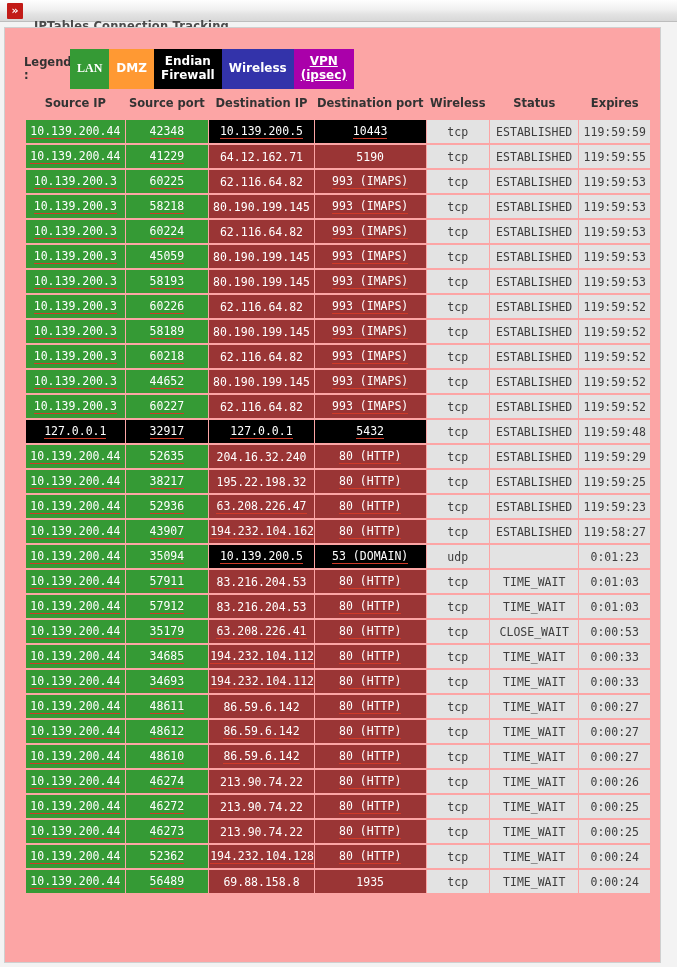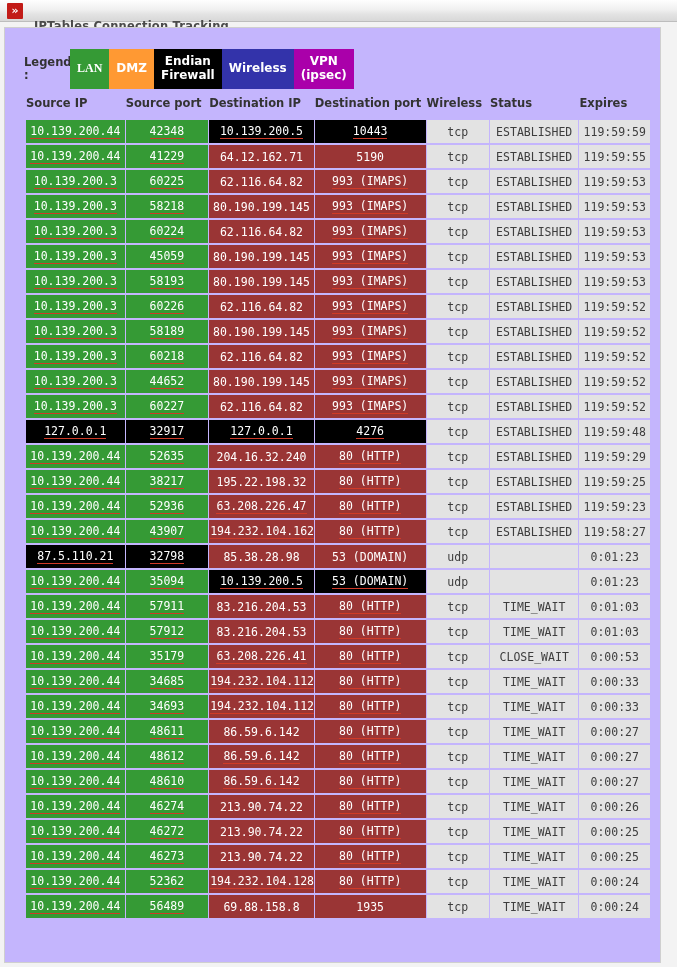--- a/index.html
+++ b/index.html
@@ -47,21 +47,21 @@
     font-family: "DejaVu Sans", sans-serif;
     margin-top: 31px;
   }
 
   
   .panel {
     position: absolute;
     left: 4px; top: 27px;
     width: 657px;
     height: 936px;
-    background: #c4b5fd;
+    background: #fca5a5;
     border: 1px solid #cfcfcf;
     overflow: hidden;
   }
 
   
   .legend-row {
     display: flex;
     align-items: center;
     padding: 17px 0 0 19px;
     height: 64px;
@@ -97,21 +97,21 @@
     border-collapse: separate;
     border-spacing: 1px 2px;
     width: 626px;
     table-layout: fixed;
   }
   table.ct th {
     font-size: 11.5px;
     font-weight: bold;
     color: #333333;
     padding: 2px 0 8px 0;
-    text-align: left;
+    text-align: center;
     font-family: "DejaVu Sans", sans-serif;
     white-space: nowrap;
   }
   table.ct td {
     height: 23px;
     text-align: center;
     font-size: 11.5px;
     font-family: "DejaVu Sans Mono", monospace;
     white-space: nowrap;
     overflow: hidden;
@@ -171,21 +171,21 @@
           <div class="legend-chip" style="background: rgb(255, 153, 51);">
             <span>DMZ</span>
           </div>
           <div class="legend-chip" style="background: rgb(0, 0, 0);">
             <span>Endian</span>
             <span>Firewall</span>
           </div>
           <div class="legend-chip" style="background: rgb(51, 51, 170);">
             <span>Wireless</span>
           </div>
-          <div class="legend-chip" style="background: rgb(170, 0, 170);">
+          <div class="legend-chip" style="background: rgb(170, 0, 170); text-decoration: underline;">
             <span>VPN</span>
             <span>(ipsec)</span>
           </div>
         </div>
     </div>
 
     <div class="tbl-wrap">
       <table class="ct">
         <colgroup>
           <col class="c-sip">
@@ -313,21 +313,21 @@
               <td class="z RED"><span class="n">62.116.64.82</span></td>
               <td class="z RED"><span class="u">993 (IMAPS)</span></td>
               <td class="p">tcp</td>
               <td class="p">ESTABLISHED</td>
               <td class="p">119:59:52</td>
             </tr>
             <tr>
               <td class="z BLACK"><span class="u">127.0.0.1</span></td>
               <td class="z BLACK"><span class="u">32917</span></td>
               <td class="z BLACK"><span class="u">127.0.0.1</span></td>
-              <td class="z BLACK"><span class="u">4276</span></td>
+              <td class="z BLACK"><span class="u">5432</span></td>
               <td class="p">tcp</td>
               <td class="p">ESTABLISHED</td>
               <td class="p">119:59:48</td>
             </tr>
             <tr>
               <td class="z GREEN"><span class="u">10.139.200.44</span></td>
               <td class="z GREEN"><span class="u">52635</span></td>
               <td class="z RED"><span class="n">204.16.32.240</span></td>
               <td class="z RED"><span class="u">80 (HTTP)</span></td>
               <td class="p">tcp</td>
@@ -353,29 +353,20 @@
               <td class="p">119:59:23</td>
             </tr>
             <tr>
               <td class="z GREEN"><span class="u">10.139.200.44</span></td>
               <td class="z GREEN"><span class="u">43907</span></td>
               <td class="z RED"><span class="u">194.232.104.162</span></td>
               <td class="z RED"><span class="u">80 (HTTP)</span></td>
               <td class="p">tcp</td>
               <td class="p">ESTABLISHED</td>
               <td class="p">119:58:27</td>
-            </tr>
-            <tr>
-              <td class="z BLACK"><span class="u">87.5.110.21</span></td>
-              <td class="z BLACK"><span class="u">32798</span></td>
-              <td class="z RED"><span class="n">85.38.28.98</span></td>
-              <td class="z RED"><span class="n">53 (DOMAIN)</span></td>
-              <td class="p">udp</td>
-              <td class="p empty"></td>
-              <td class="p">0:01:23</td>
             </tr>
             <tr>
               <td class="z GREEN"><span class="u">10.139.200.44</span></td>
               <td class="z GREEN"><span class="u">35094</span></td>
               <td class="z BLACK"><span class="u">10.139.200.5</span></td>
               <td class="z BLACK"><span class="u">53 (DOMAIN)</span></td>
               <td class="p">udp</td>
               <td class="p empty"></td>
               <td class="p">0:01:23</td>
             </tr>

